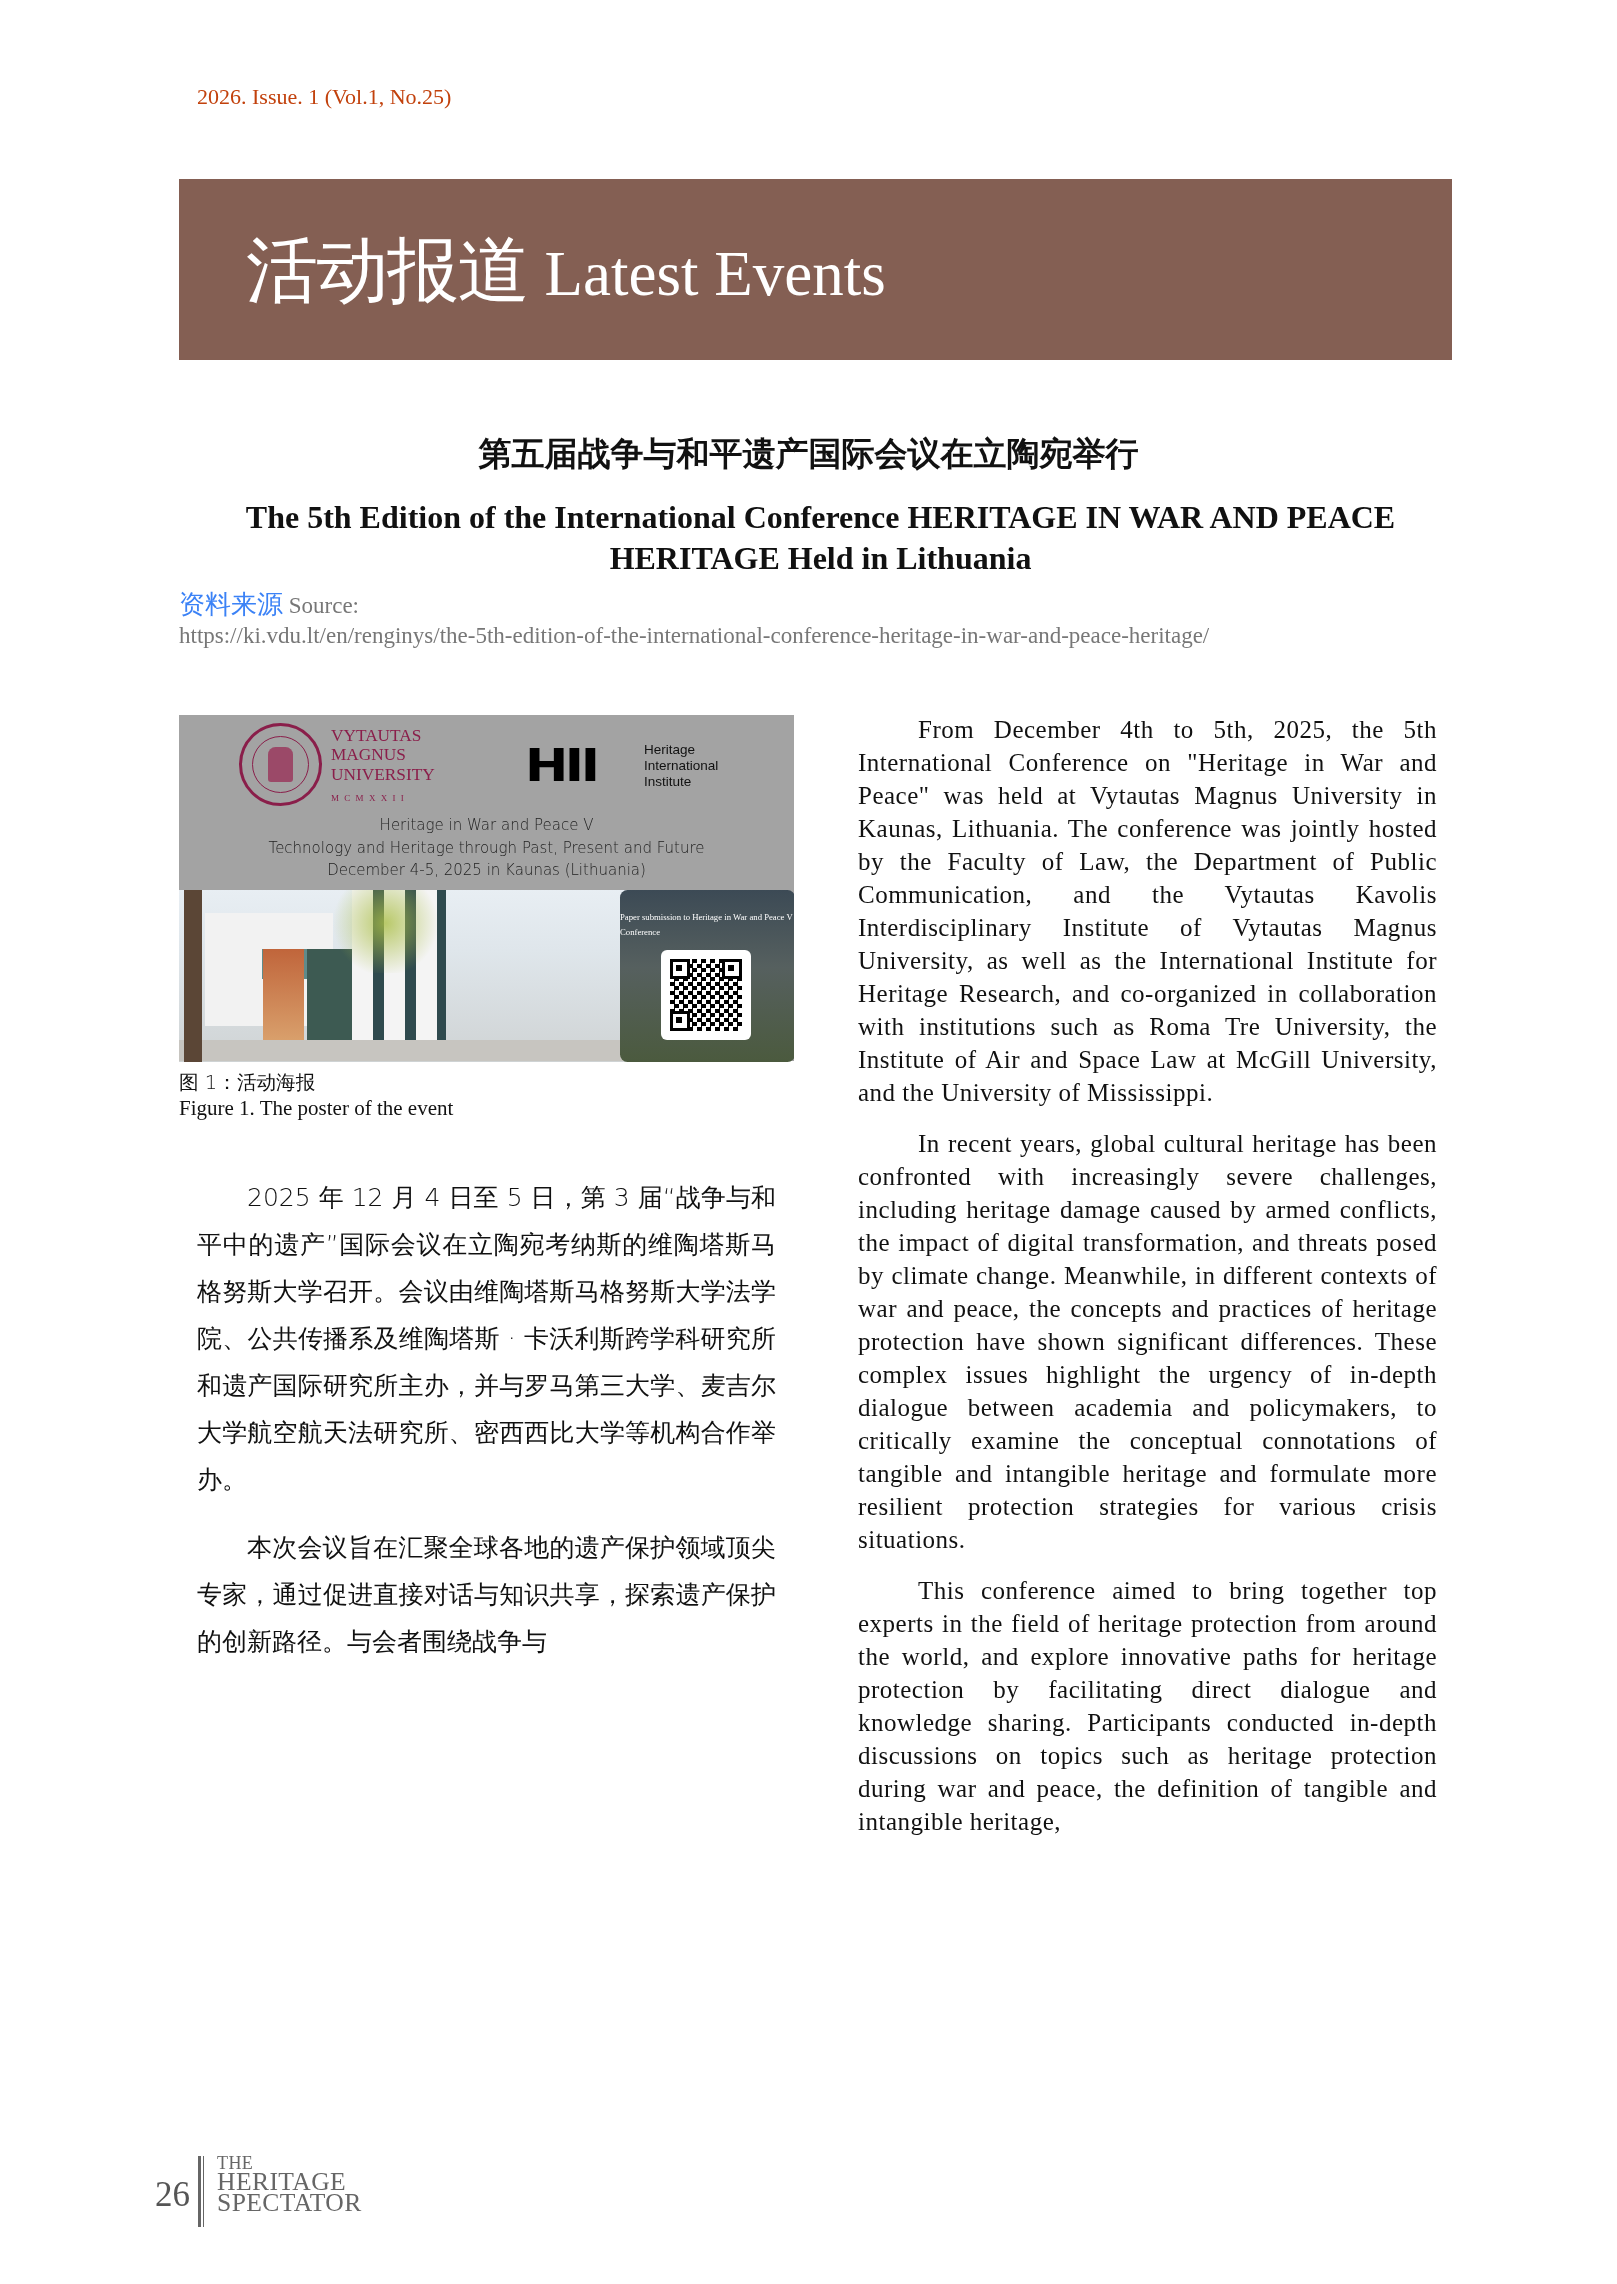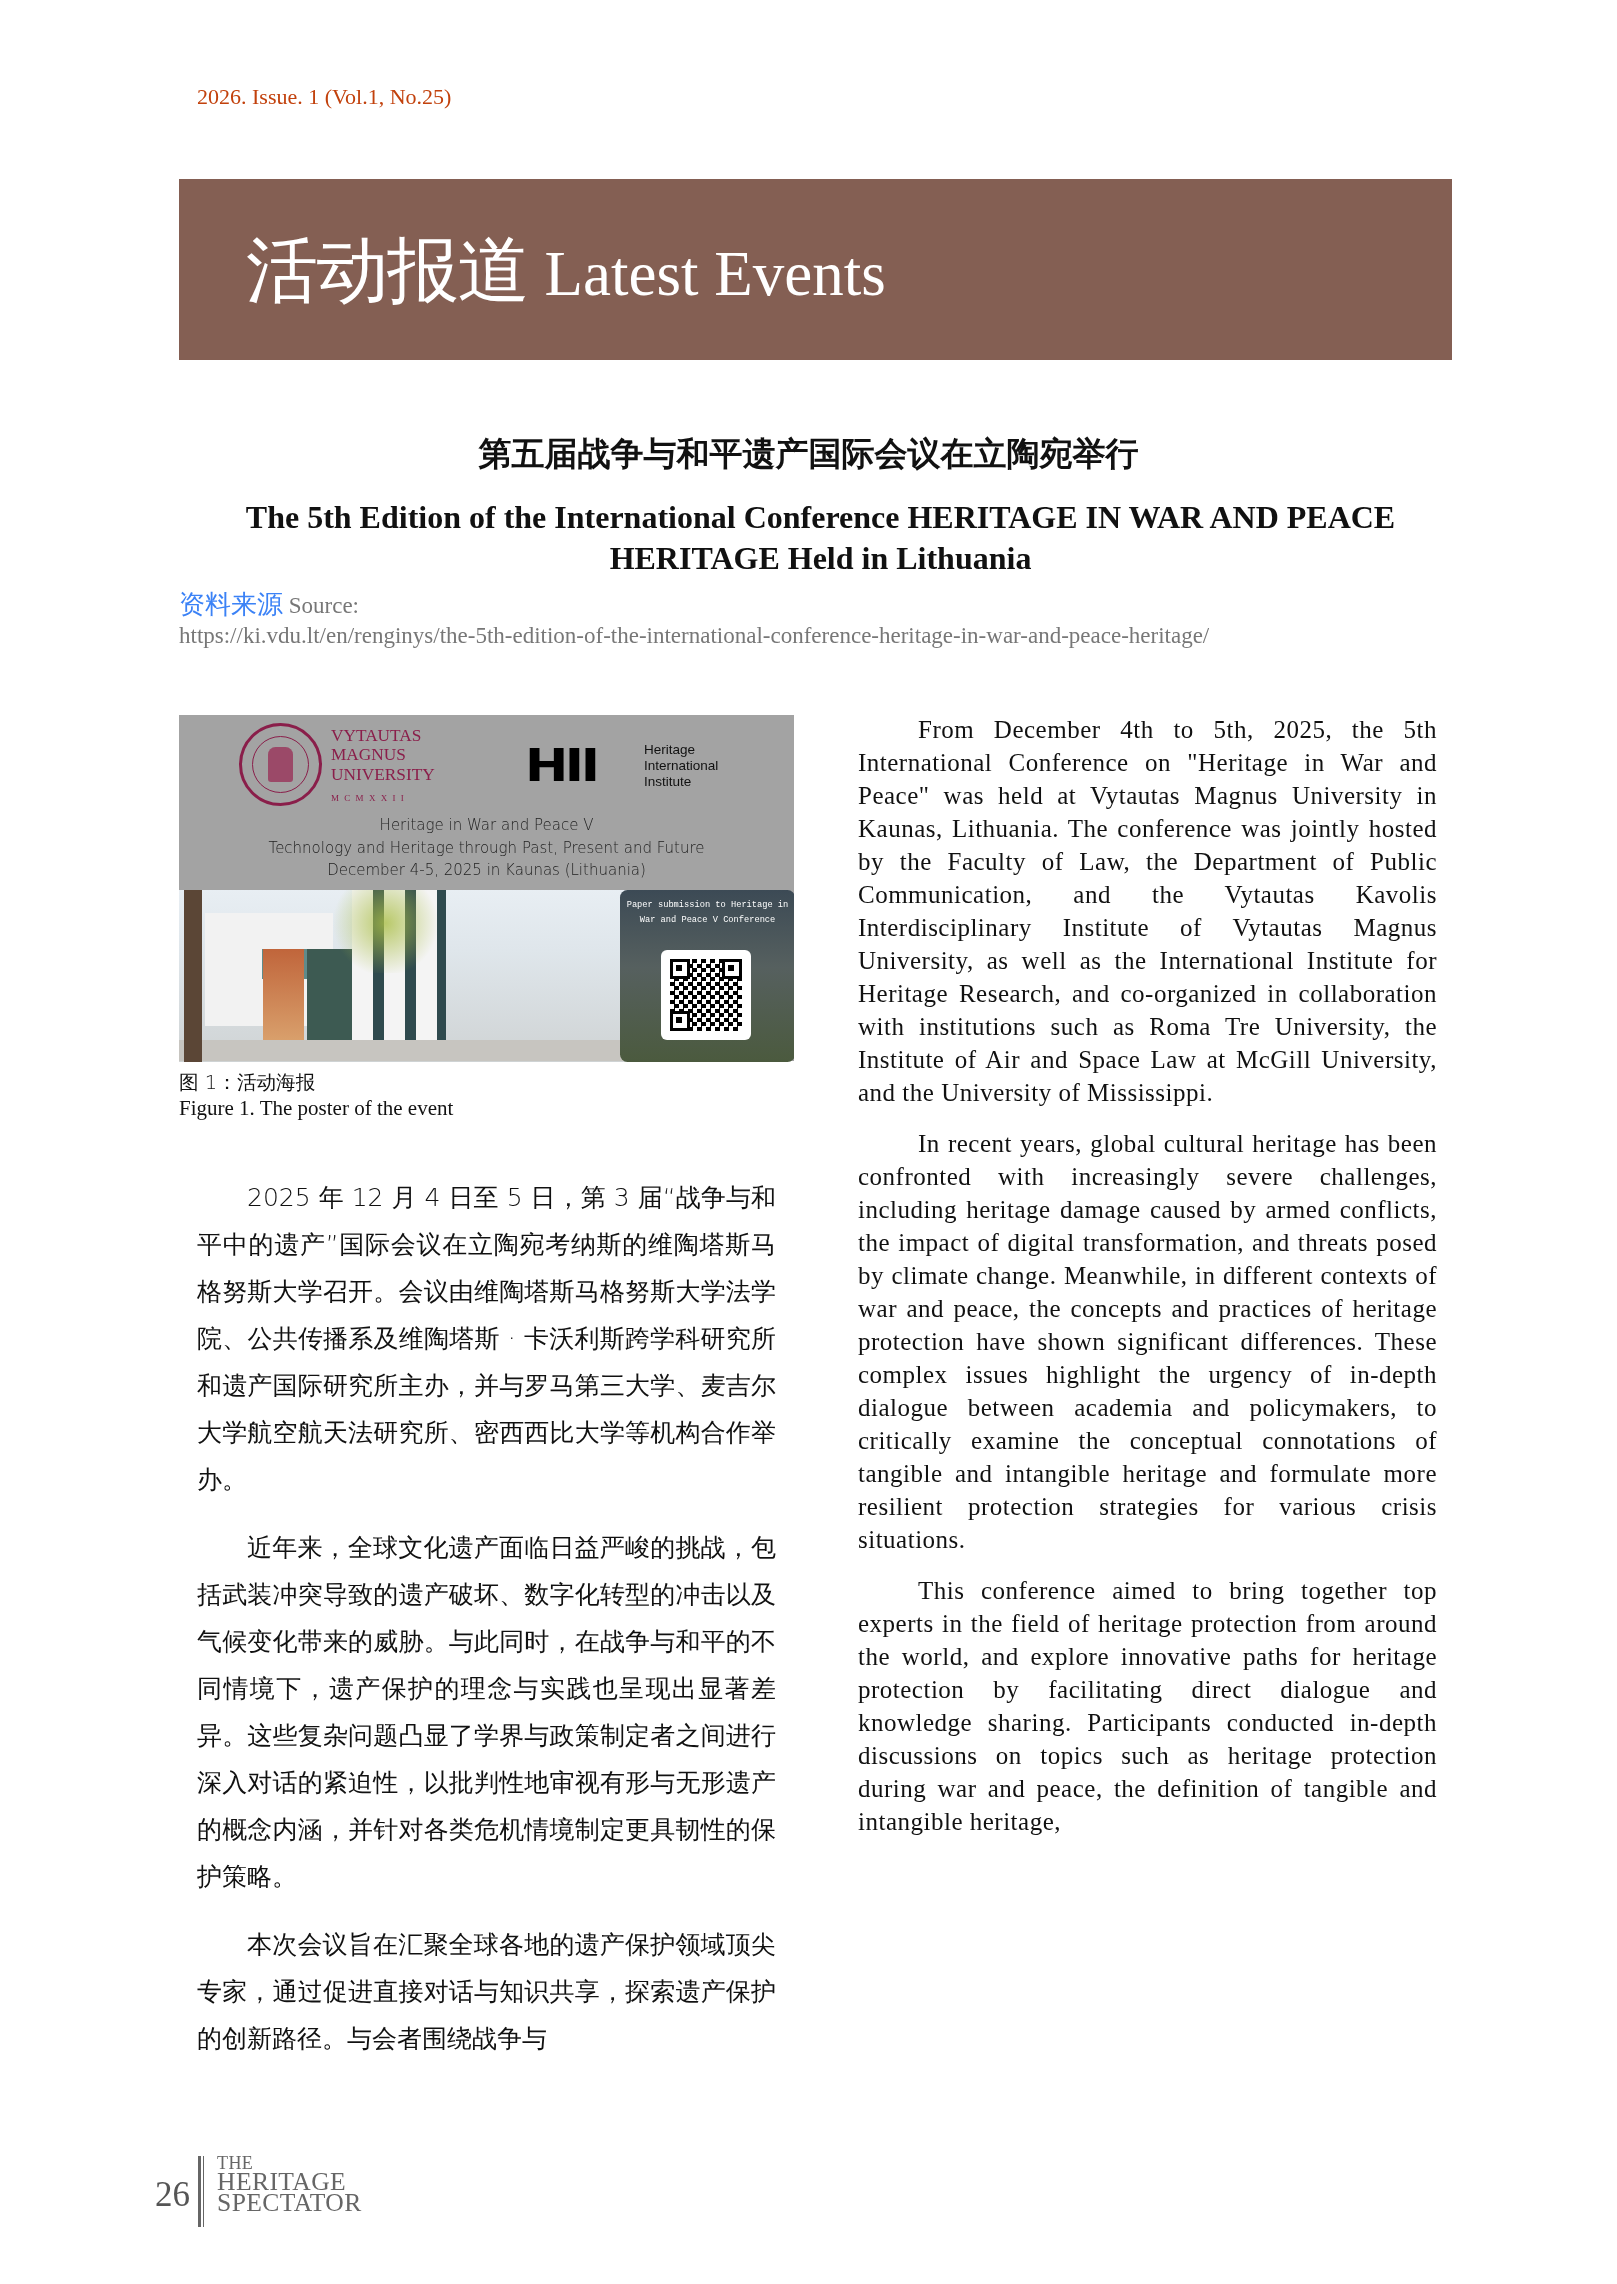--- a/index.html
+++ b/index.html
@@ -34,21 +34,21 @@
   .building .tree { position: absolute; left: 4.5px; top: 0; width: 18px; height: 172px; background: #5b4636; }
   .building .block { position: absolute; left: 26px; top: 22.6px; width: 128px; height: 113px; background: #f2f2f2; }
   .building .glass1 { position: absolute; left: 83px; top: 59px; width: 79px; height: 30px; background: #5f8b8a; }
   .building .amber { position: absolute; left: 84px; top: 59px; width: 41px; height: 92px; background: linear-gradient(#c0653b, #d9a06c); }
   .building .glass2 { position: absolute; left: 128px; top: 59px; width: 45px; height: 92px; background: #3d5a52; }
   .building .checker { position: absolute; left: 173px; top: 0; width: 94px; height: 158px;
     background: repeating-linear-gradient(90deg, #f4f4f4 0 21px, #2f4a4e 21px 32px); }
   .building .ground { position: absolute; left: 0; top: 150px; width: 451px; height: 21px; background: #c7c5c0; }
   .building .greenery { position: absolute; left: 150px; top: 0; width: 113px; height: 83px; background: radial-gradient(circle at 50% 40%, rgba(170,190,70,.8), rgba(170,190,70,0) 70%); }
   .qr-panel { position: absolute; left: 441px; top: 0; width: 175px; height: 172px; border-radius: 7.5px; background: linear-gradient(#3c4a55 0%, #56605f 45%, #4b5a3e 100%); }
-  .qr-title { position: absolute; left: 0; width: 175px; top: 8px; text-align: center; color: #fff; font-family: Liberation Mono, monospace; font-size: 8.7px; line-height: 15px; }
+  .qr-title { position: absolute; left: 0; width: 175px; top: 20px; text-align: left; color: #fff; font-family: Liberation Serif, serif; font-size: 8.7px; line-height: 15px; }
   .qr-box { position: absolute; left: 41px; top: 60px; width: 90px; height: 90px; background: #fff; border-radius: 6px; padding: 9px; }
   .qr-code { width: 72px; height: 72px; position: relative;
     background:
       repeating-linear-gradient(0deg, transparent 0 4.5px, rgba(0,0,0,.0) 4.5px 9px),
       conic-gradient(#000 25%, #fff 0 50%, #000 0 75%, #fff 0) 0 0 / 9px 9px; }
   .qr-finder { position: absolute; width: 19.6px; height: 19.6px; border: 3.8px solid #000; background: #fff; }
   .qr-finder::after { content: ""; position: absolute; left: 3px; top: 3px; width: 6px; height: 6px; background: #000; }
 
   .caption { position: absolute; left: 179px; top: 1070px; font-size: 21px; line-height: 25.6px; color: #111; }
   .caption .zh { font-family: "DejaVu Sans", sans-serif; font-size: 19.6px; font-weight: 300; }
@@ -135,21 +135,20 @@
   </div>
 </div>
 
 <div class="caption">
   <div class="zh">图 1：活动海报</div>
   <div>Figure 1. The poster of the event</div>
 </div>
 
 <div class="zh-col">
   <p>2025 年 12 月 4 日至 5 日，第 3 届“战争与和平中的遗产”国际会议在立陶宛考纳斯的维陶塔斯马格努斯大学召开。会议由维陶塔斯马格努斯大学法学院、公共传播系及维陶塔斯 · 卡沃利斯跨学科研究所和遗产国际研究所主办，并与罗马第三大学、麦吉尔大学航空航天法研究所、密西西比大学等机构合作举办。</p>
-  <p>近年来，全球文化遗产面临日益严峻的挑战，包括武装冲突导致的遗产破坏、数字化转型的冲击以及气候变化带来的威胁。与此同时，在战争与和平的不同情境下，遗产保护的理念与实践也呈现出显著差异。这些复杂问题凸显了学界与政策制定者之间进行深入对话的紧迫性，以批判性地审视有形与无形遗产的概念内涵，并针对各类危机情境制定更具韧性的保护策略。</p>
   <p>本次会议旨在汇聚全球各地的遗产保护领域顶尖专家，通过促进直接对话与知识共享，探索遗产保护的创新路径。与会者围绕战争与</p>
 </div>
 
 <div class="en-col">
   <p>From December 4th to 5th, 2025, the 5th International Conference on "Heritage in War and Peace" was held at Vytautas Magnus University in Kaunas, Lithuania. The conference was jointly hosted by the Faculty of Law, the Department of Public Communication, and the Vytautas Kavolis Interdisciplinary Institute of Vytautas Magnus University, as well as the International Institute for Heritage Research, and co-organized in collaboration with institutions such as Roma Tre University, the Institute of Air and Space Law at McGill University, and the University of Mississippi.</p>
   <p>In recent years, global cultural heritage has been confronted with increasingly severe challenges, including heritage damage caused by armed conflicts, the impact of digital transformation, and threats posed by climate change. Meanwhile, in different contexts of war and peace, the concepts and practices of heritage protection have shown significant differences. These complex issues highlight the urgency of in-depth dialogue between academia and policymakers, to critically examine the conceptual connotations of tangible and intangible heritage and formulate more resilient protection strategies for various crisis situations.</p>
   <p>This conference aimed to bring together top experts in the field of heritage protection from around the world, and explore innovative paths for heritage protection by facilitating direct dialogue and knowledge sharing. Participants conducted in-depth discussions on topics such as heritage protection during war and peace, the definition of tangible and intangible heritage,</p>
 </div>
 
 <div class="footer">

